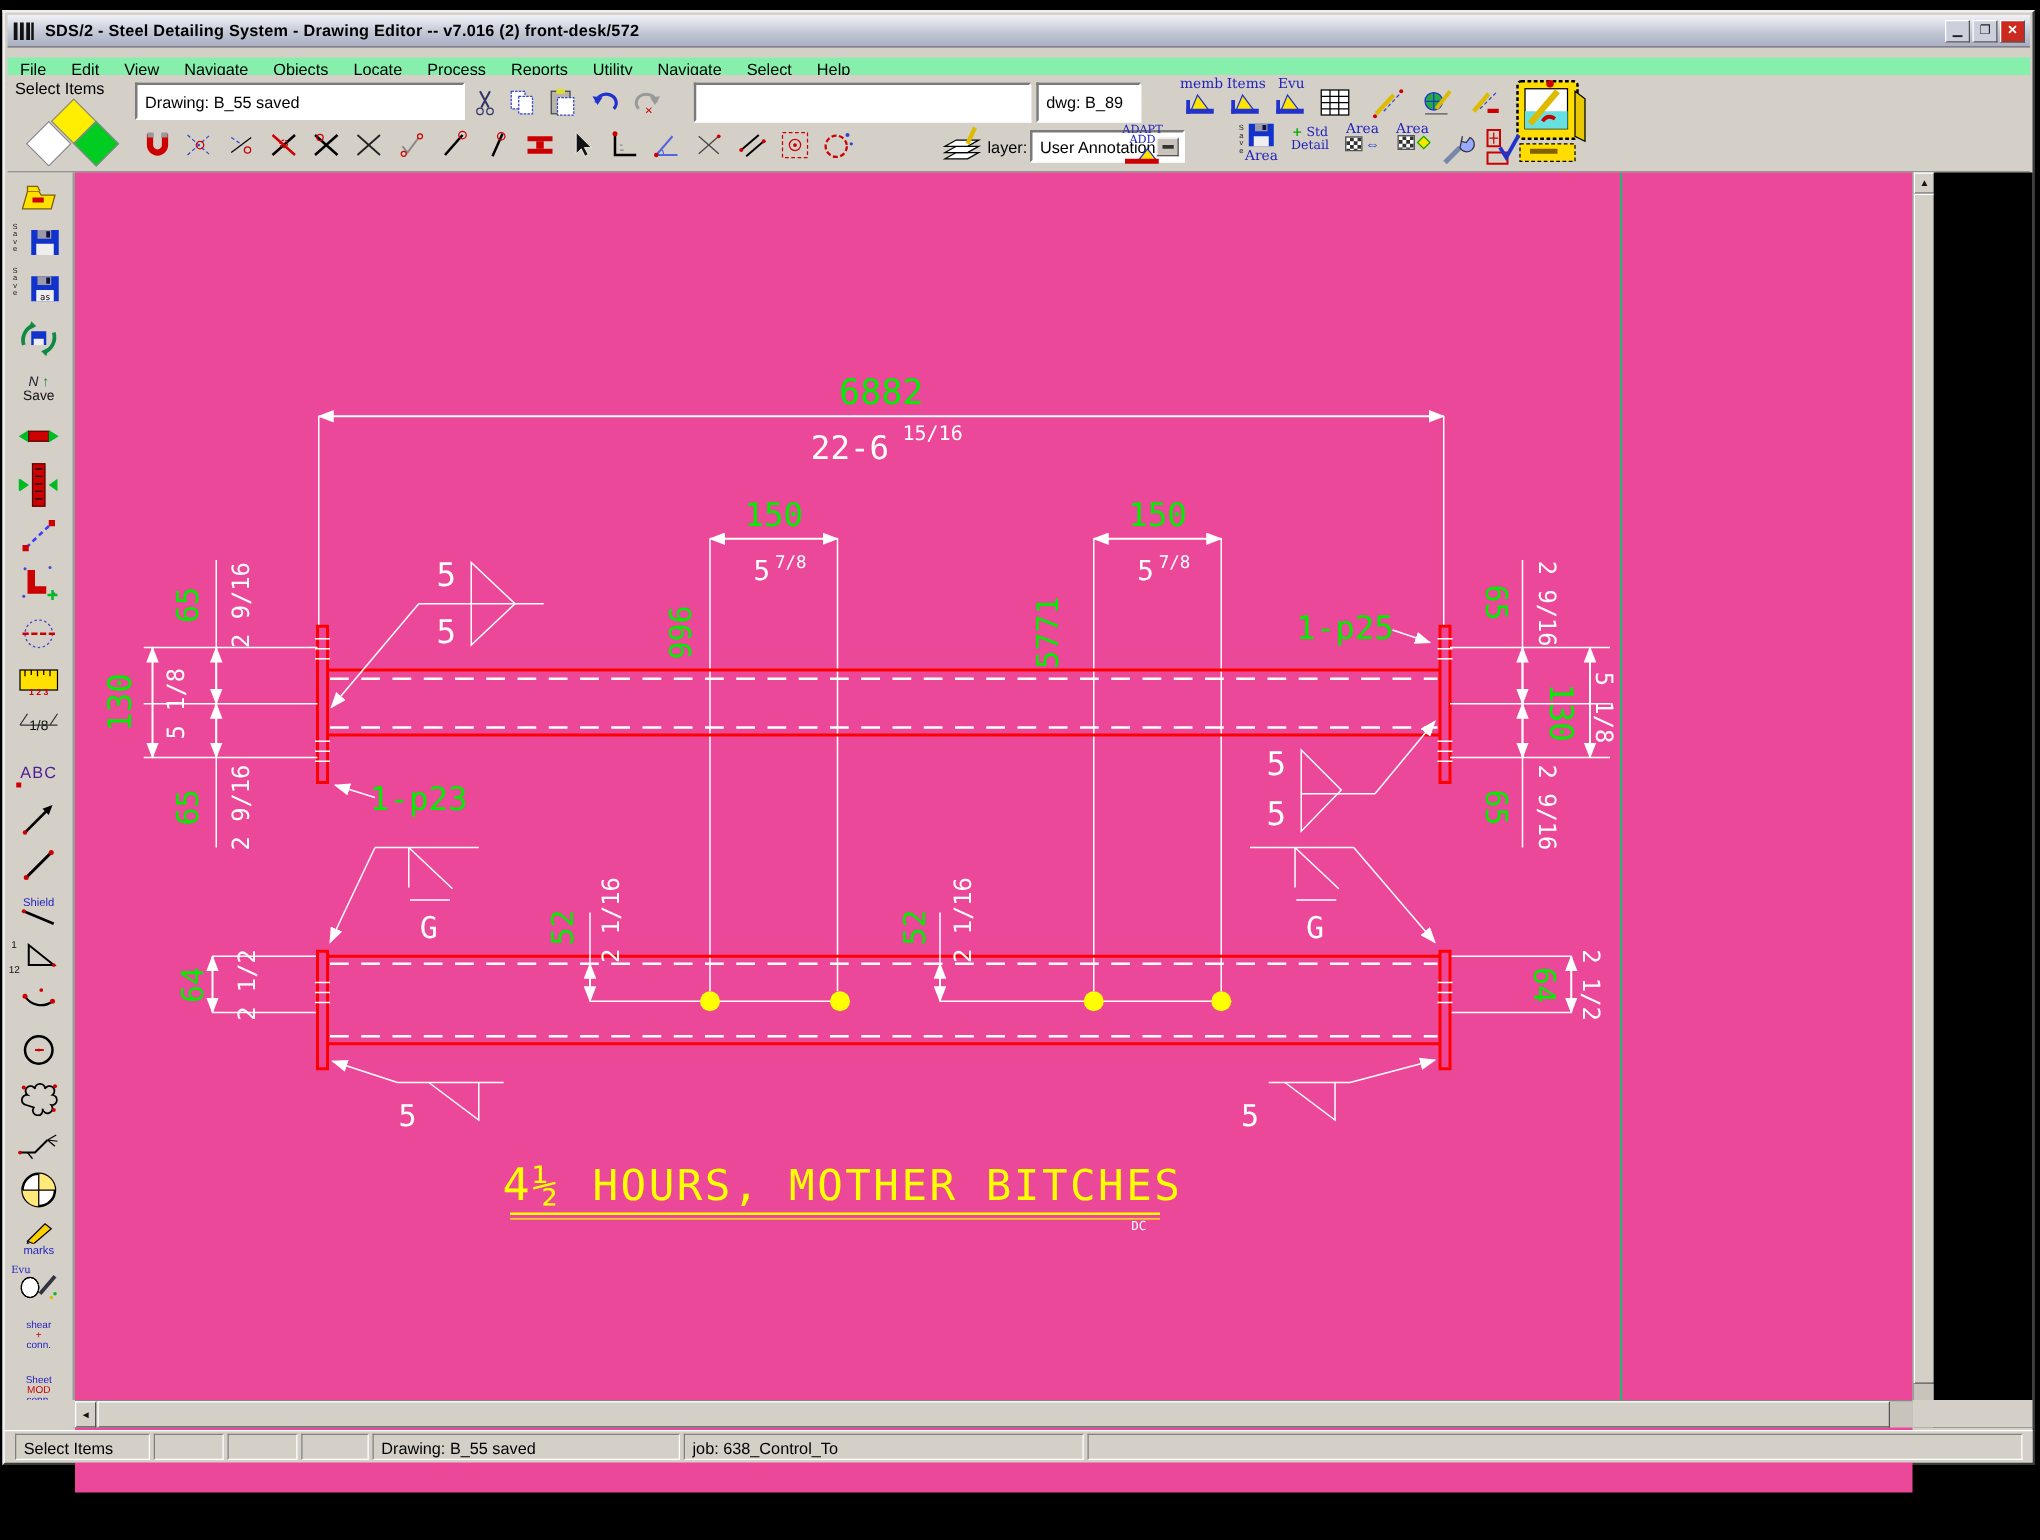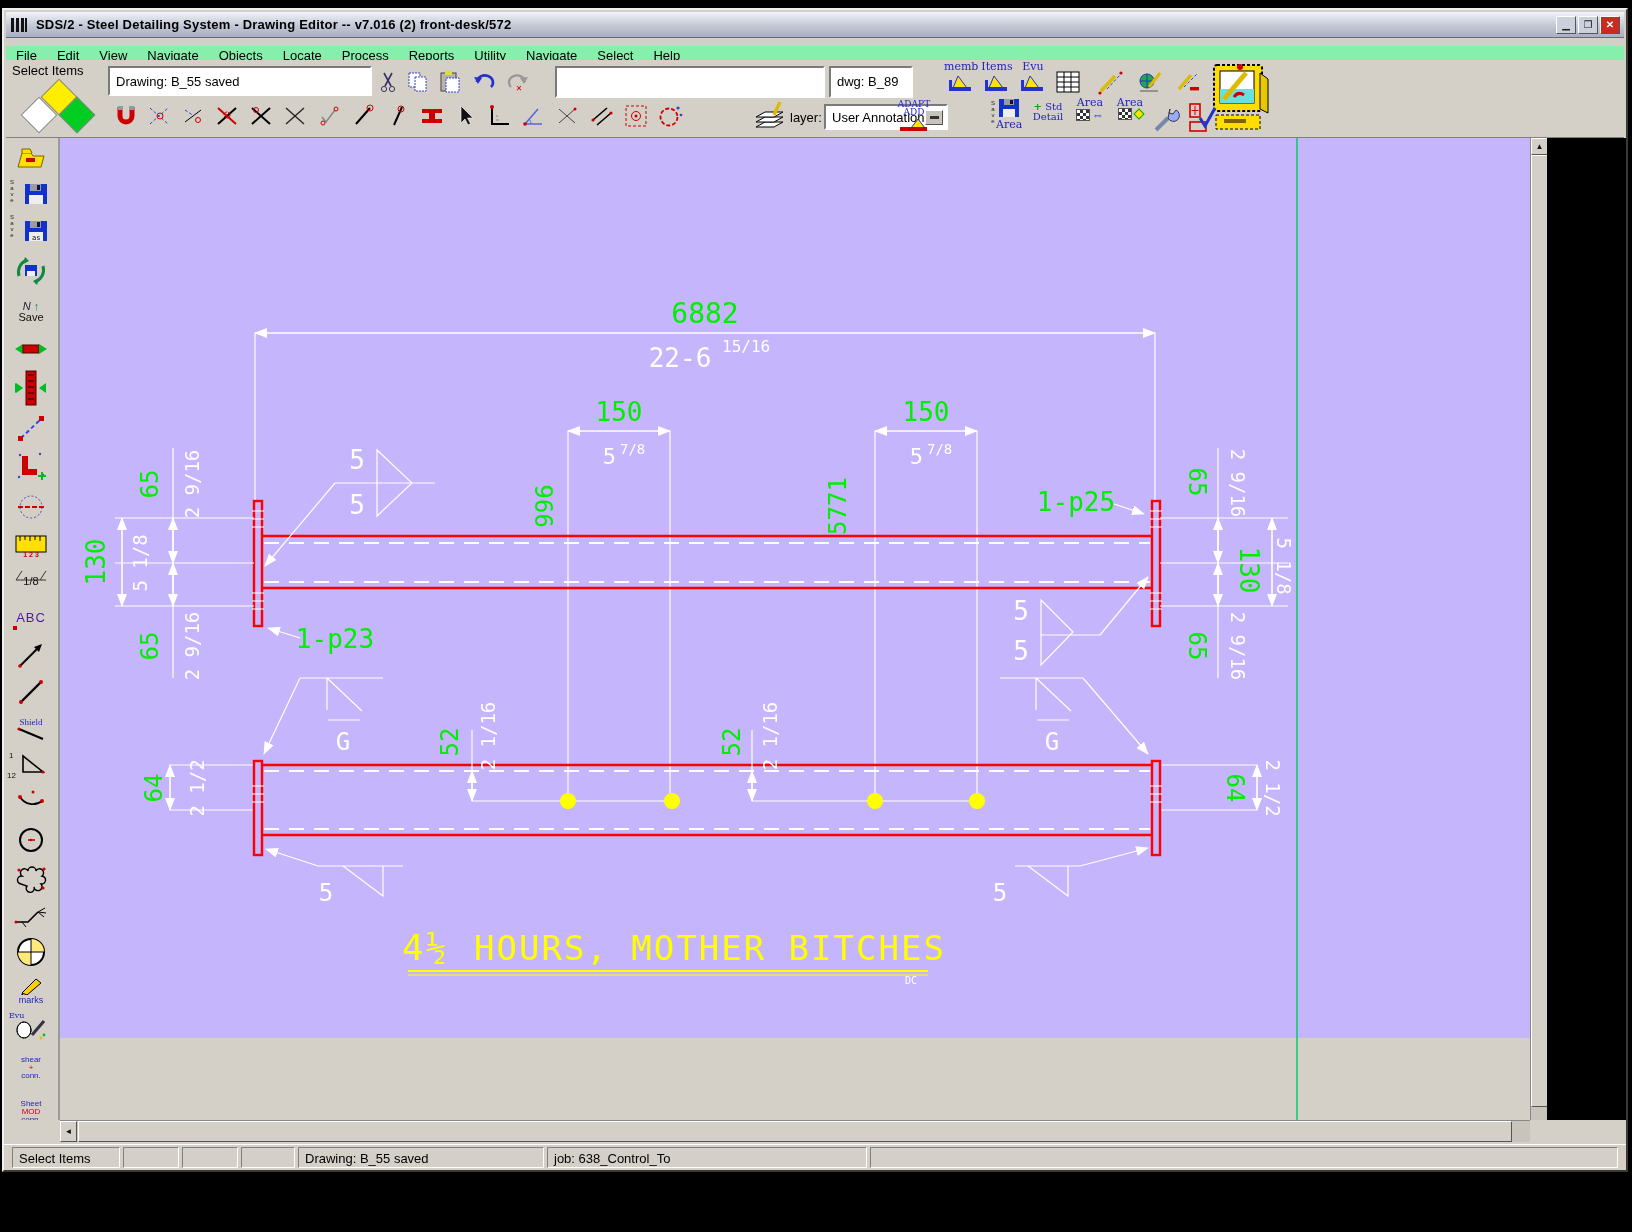--- a/index.html
+++ b/index.html
@@ -17,21 +17,21 @@
   .ic{position:absolute;width:28px;height:28px;display:flex;align-items:center;justify-content:center}
   .bluelbl{font-family:"DejaVu Serif",serif;color:#2222bb;font-size:11px;line-height:10px;text-align:center}
   .grnplus{color:#00aa00;font-weight:bold}
   .checker{width:14px;height:12px;background:conic-gradient(#333 25%,#fff 0 50%,#333 0 75%,#fff 0);background-size:6px 6px;border:1px solid #555}
   .ddbtn{position:absolute;right:3px;top:4px;width:18px;height:15px;background:#c8c4bc;border:1px solid;border-color:#fff #555 #555 #fff}
   .ddbtn div{width:9px;height:3px;background:#333;margin:5px auto}
   .sidebar{position:absolute;left:0;top:128px;width:56px;height:1004px;background:#d4d0c8;border-right:2px solid #9a9a9a;display:flex;flex-direction:column;align-items:center}
   .si{width:52px;height:37px;display:flex;flex-direction:column;align-items:center;justify-content:center;position:relative}
   .mtxt{font-size:8px;color:#2222bb;line-height:8px;text-align:center}
   .mtxt .r{color:#cc0000}
-  .canvas{position:absolute;left:56px;top:128px;width:1470px;height:900px;background:#c4b5fd}
+  .canvas{position:absolute;left:56px;top:128px;width:1470px;height:1056px;background:#ec4899}
   .vscroll{position:absolute;left:1526px;top:128px;width:17px;height:1004px;background:#c8c4bc;border-left:1px solid #888}
   .sbtn{width:17px;height:17px;background:#d4d0c8;border:1px solid;border-color:#fff #555 #555 #fff;font-size:8px;text-align:center;line-height:15px;color:#111}
   .vthumb{position:absolute;top:17px;left:0;width:17px;height:952px;background:#d4d0c8;border:1px solid;border-color:#fff #555 #555 #fff}
   .blackpanel{position:absolute;left:1543px;top:128px;width:79px;height:1004px;background:#000}
   .hscroll{position:absolute;left:56px;top:1110px;width:1470px;height:22px;background:#c8c4bc;border-top:1px solid #888}
   .hthumb{position:absolute;left:18px;top:0;width:1434px;height:21px;background:#d4d0c8;border:1px solid;border-color:#fff #555 #555 #fff}
   .corner{position:absolute;background:#d4d0c8}
   .statusbar{position:absolute;left:0;top:1134px;width:1622px;height:26px;background:#d4d0c8;border-top:1px solid #fff}
   .scell{position:absolute;top:2px;height:21px;border:1px solid;border-color:#808080 #fff #fff #808080;font-size:13px;color:#000;padding:3px 6px 0 6px;white-space:nowrap;overflow:hidden}
   .diam{position:absolute;width:26px;height:26px;transform:rotate(45deg);border:1px solid #888}
@@ -480,21 +480,21 @@
         </svg>
       </div>
     <div class="si">
         <svg viewBox="0 0 30 30" width="30" height="30">
           <line x1="5" y1="25" x2="25" y2="5" stroke="#000" stroke-width="2.4"></line>
           <circle cx="5" cy="25" r="2" fill="#cc0000"></circle>
           <circle cx="25" cy="5" r="2" fill="#cc0000"></circle>
         </svg>
       </div>
     <div class="si">
-        <span style="font-size:9px;color:#2222bb;font-family:Liberation Serif, serif">Shield</span>
+        <span style="font-size:9px;color:#2222bb;font-family:Liberation Sans, sans-serif">Shield</span>
         <svg viewBox="0 0 30 14" width="30" height="14">
           <line x1="3" y1="2" x2="27" y2="12" stroke="#000" stroke-width="2"></line>
           <circle cx="3" cy="2" r="1.6" fill="#cc0000"></circle>
         </svg>
       </div>
     <div class="si">
         <svg viewBox="0 0 32 28" width="32" height="28">
           <path d="M8,4 L8,20 L28,20 z" fill="none" stroke="#000" stroke-width="1.6"></path>
           <circle cx="28" cy="20" r="1.5" fill="#cc0000"></circle>
         </svg>

